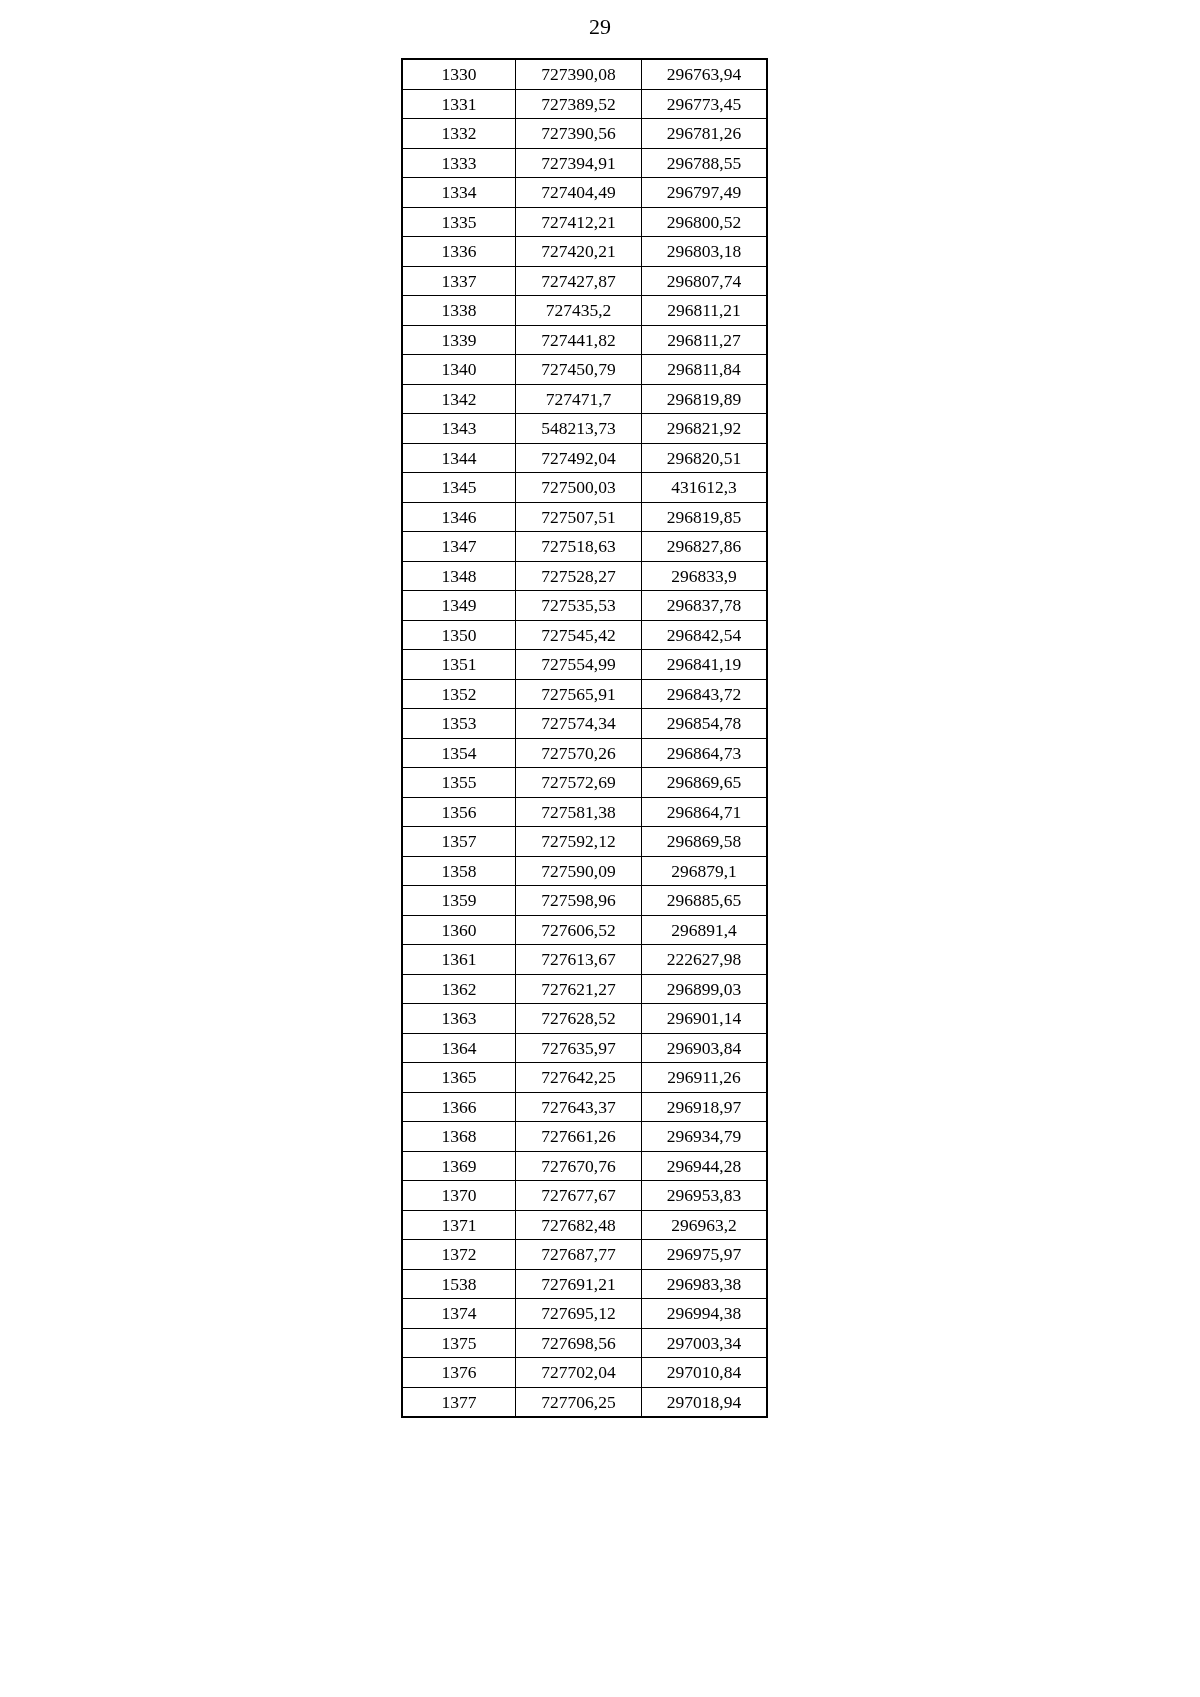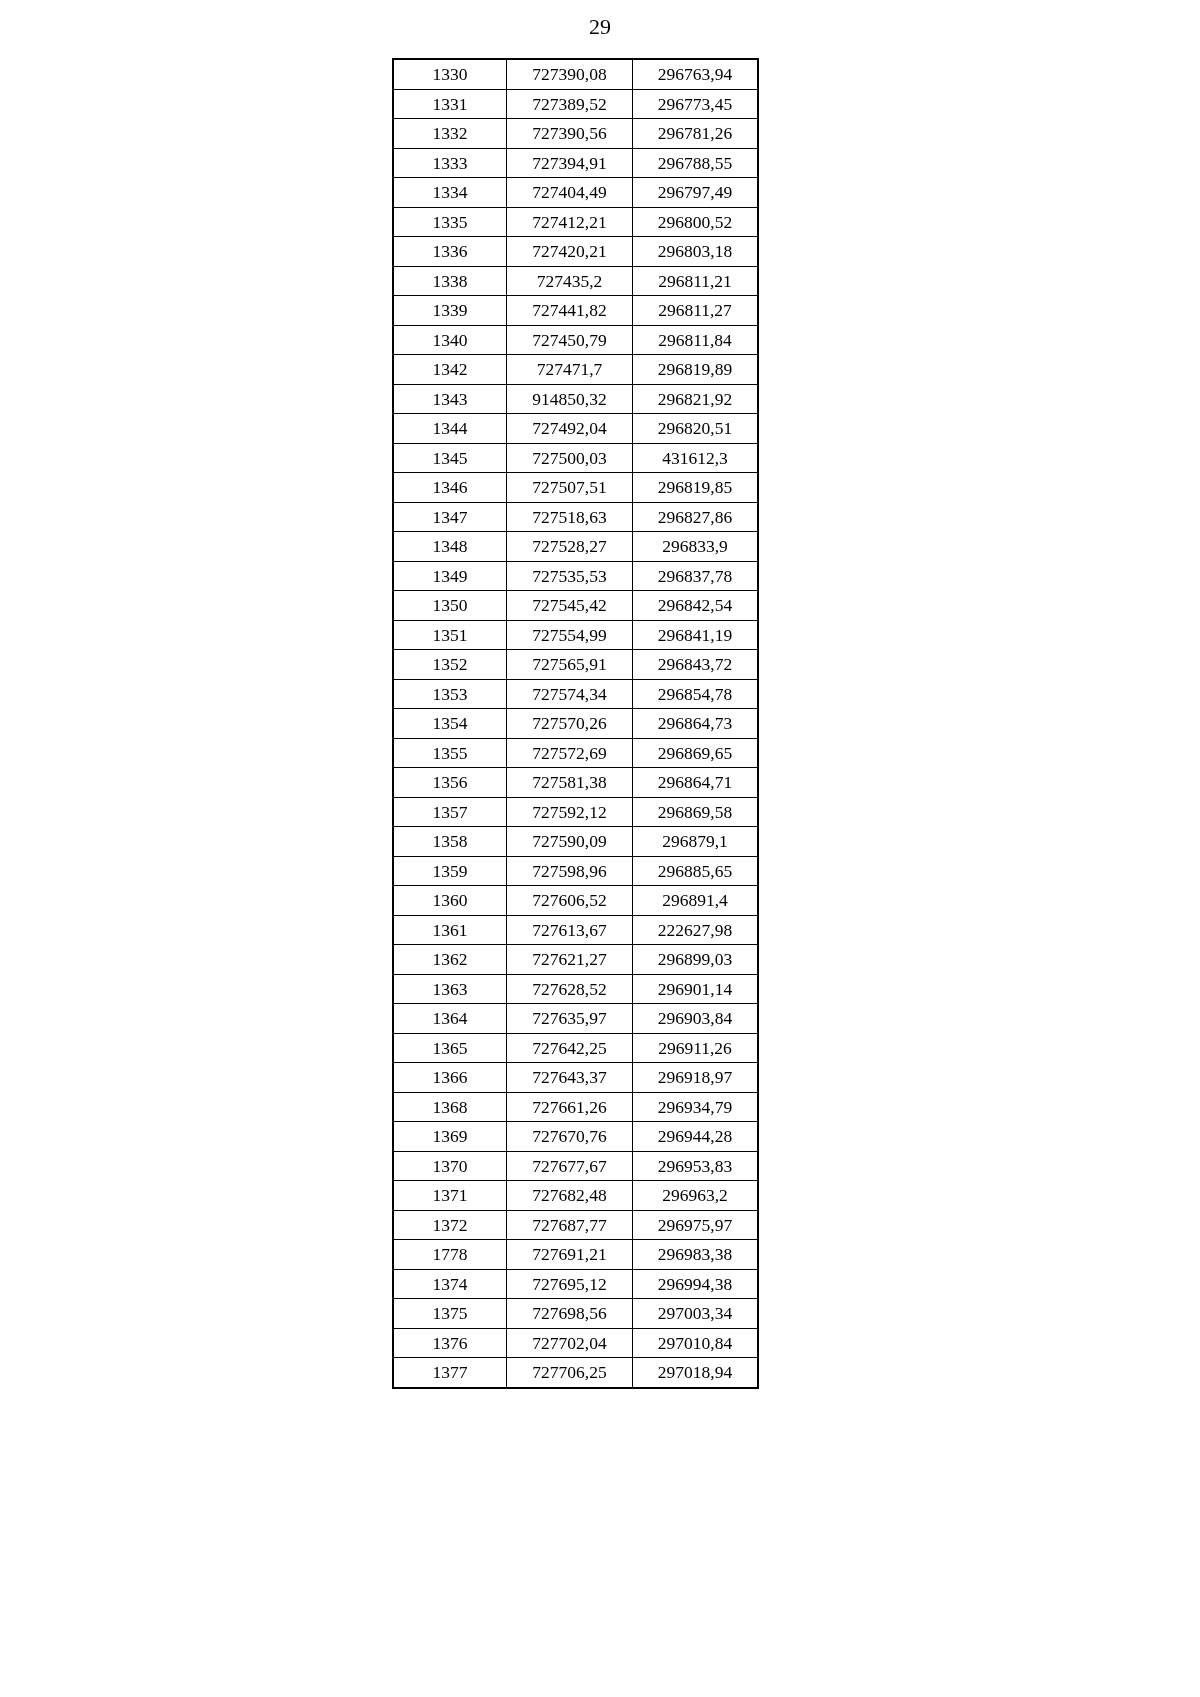--- a/index.html
+++ b/index.html
@@ -25,21 +25,21 @@
     top: 14px;
     left: 0;
     width: 1200px;
     text-align: center;
     font-size: 22px;
     font-family: "Liberation Serif", serif;
   }
   .table-wrap {
     position: absolute;
     top: 58px;
-    left: 392px;
+    left: 401px;
     width: 361px;
   }
   table.coords {
     border-collapse: collapse;
     width: 361px;
     table-layout: fixed;
   }
   table.coords td {
     border: 1px solid #000000;
     height: 28.5px;
@@ -97,20 +97,25 @@
             <td class="c-id">1335</td>
             <td class="c-x">727412,21</td>
             <td class="c-y">296800,52</td>
           </tr>
           <tr>
             <td class="c-id">1336</td>
             <td class="c-x">727420,21</td>
             <td class="c-y">296803,18</td>
           </tr>
           <tr>
+            <td class="c-id">1337</td>
+            <td class="c-x">727427,87</td>
+            <td class="c-y">296807,74</td>
+          </tr>
+          <tr>
             <td class="c-id">1338</td>
             <td class="c-x">727435,2</td>
             <td class="c-y">296811,21</td>
           </tr>
           <tr>
             <td class="c-id">1339</td>
             <td class="c-x">727441,82</td>
             <td class="c-y">296811,27</td>
           </tr>
           <tr>
@@ -118,21 +123,21 @@
             <td class="c-x">727450,79</td>
             <td class="c-y">296811,84</td>
           </tr>
           <tr>
             <td class="c-id">1342</td>
             <td class="c-x">727471,7</td>
             <td class="c-y">296819,89</td>
           </tr>
           <tr>
             <td class="c-id">1343</td>
-            <td class="c-x">914850,32</td>
+            <td class="c-x">548213,73</td>
             <td class="c-y">296821,92</td>
           </tr>
           <tr>
             <td class="c-id">1344</td>
             <td class="c-x">727492,04</td>
             <td class="c-y">296820,51</td>
           </tr>
           <tr>
             <td class="c-id">1345</td>
             <td class="c-x">727500,03</td>
@@ -262,21 +267,21 @@
             <td class="c-id">1371</td>
             <td class="c-x">727682,48</td>
             <td class="c-y">296963,2</td>
           </tr>
           <tr>
             <td class="c-id">1372</td>
             <td class="c-x">727687,77</td>
             <td class="c-y">296975,97</td>
           </tr>
           <tr>
-            <td class="c-id">1778</td>
+            <td class="c-id">1538</td>
             <td class="c-x">727691,21</td>
             <td class="c-y">296983,38</td>
           </tr>
           <tr>
             <td class="c-id">1374</td>
             <td class="c-x">727695,12</td>
             <td class="c-y">296994,38</td>
           </tr>
           <tr>
             <td class="c-id">1375</td>

